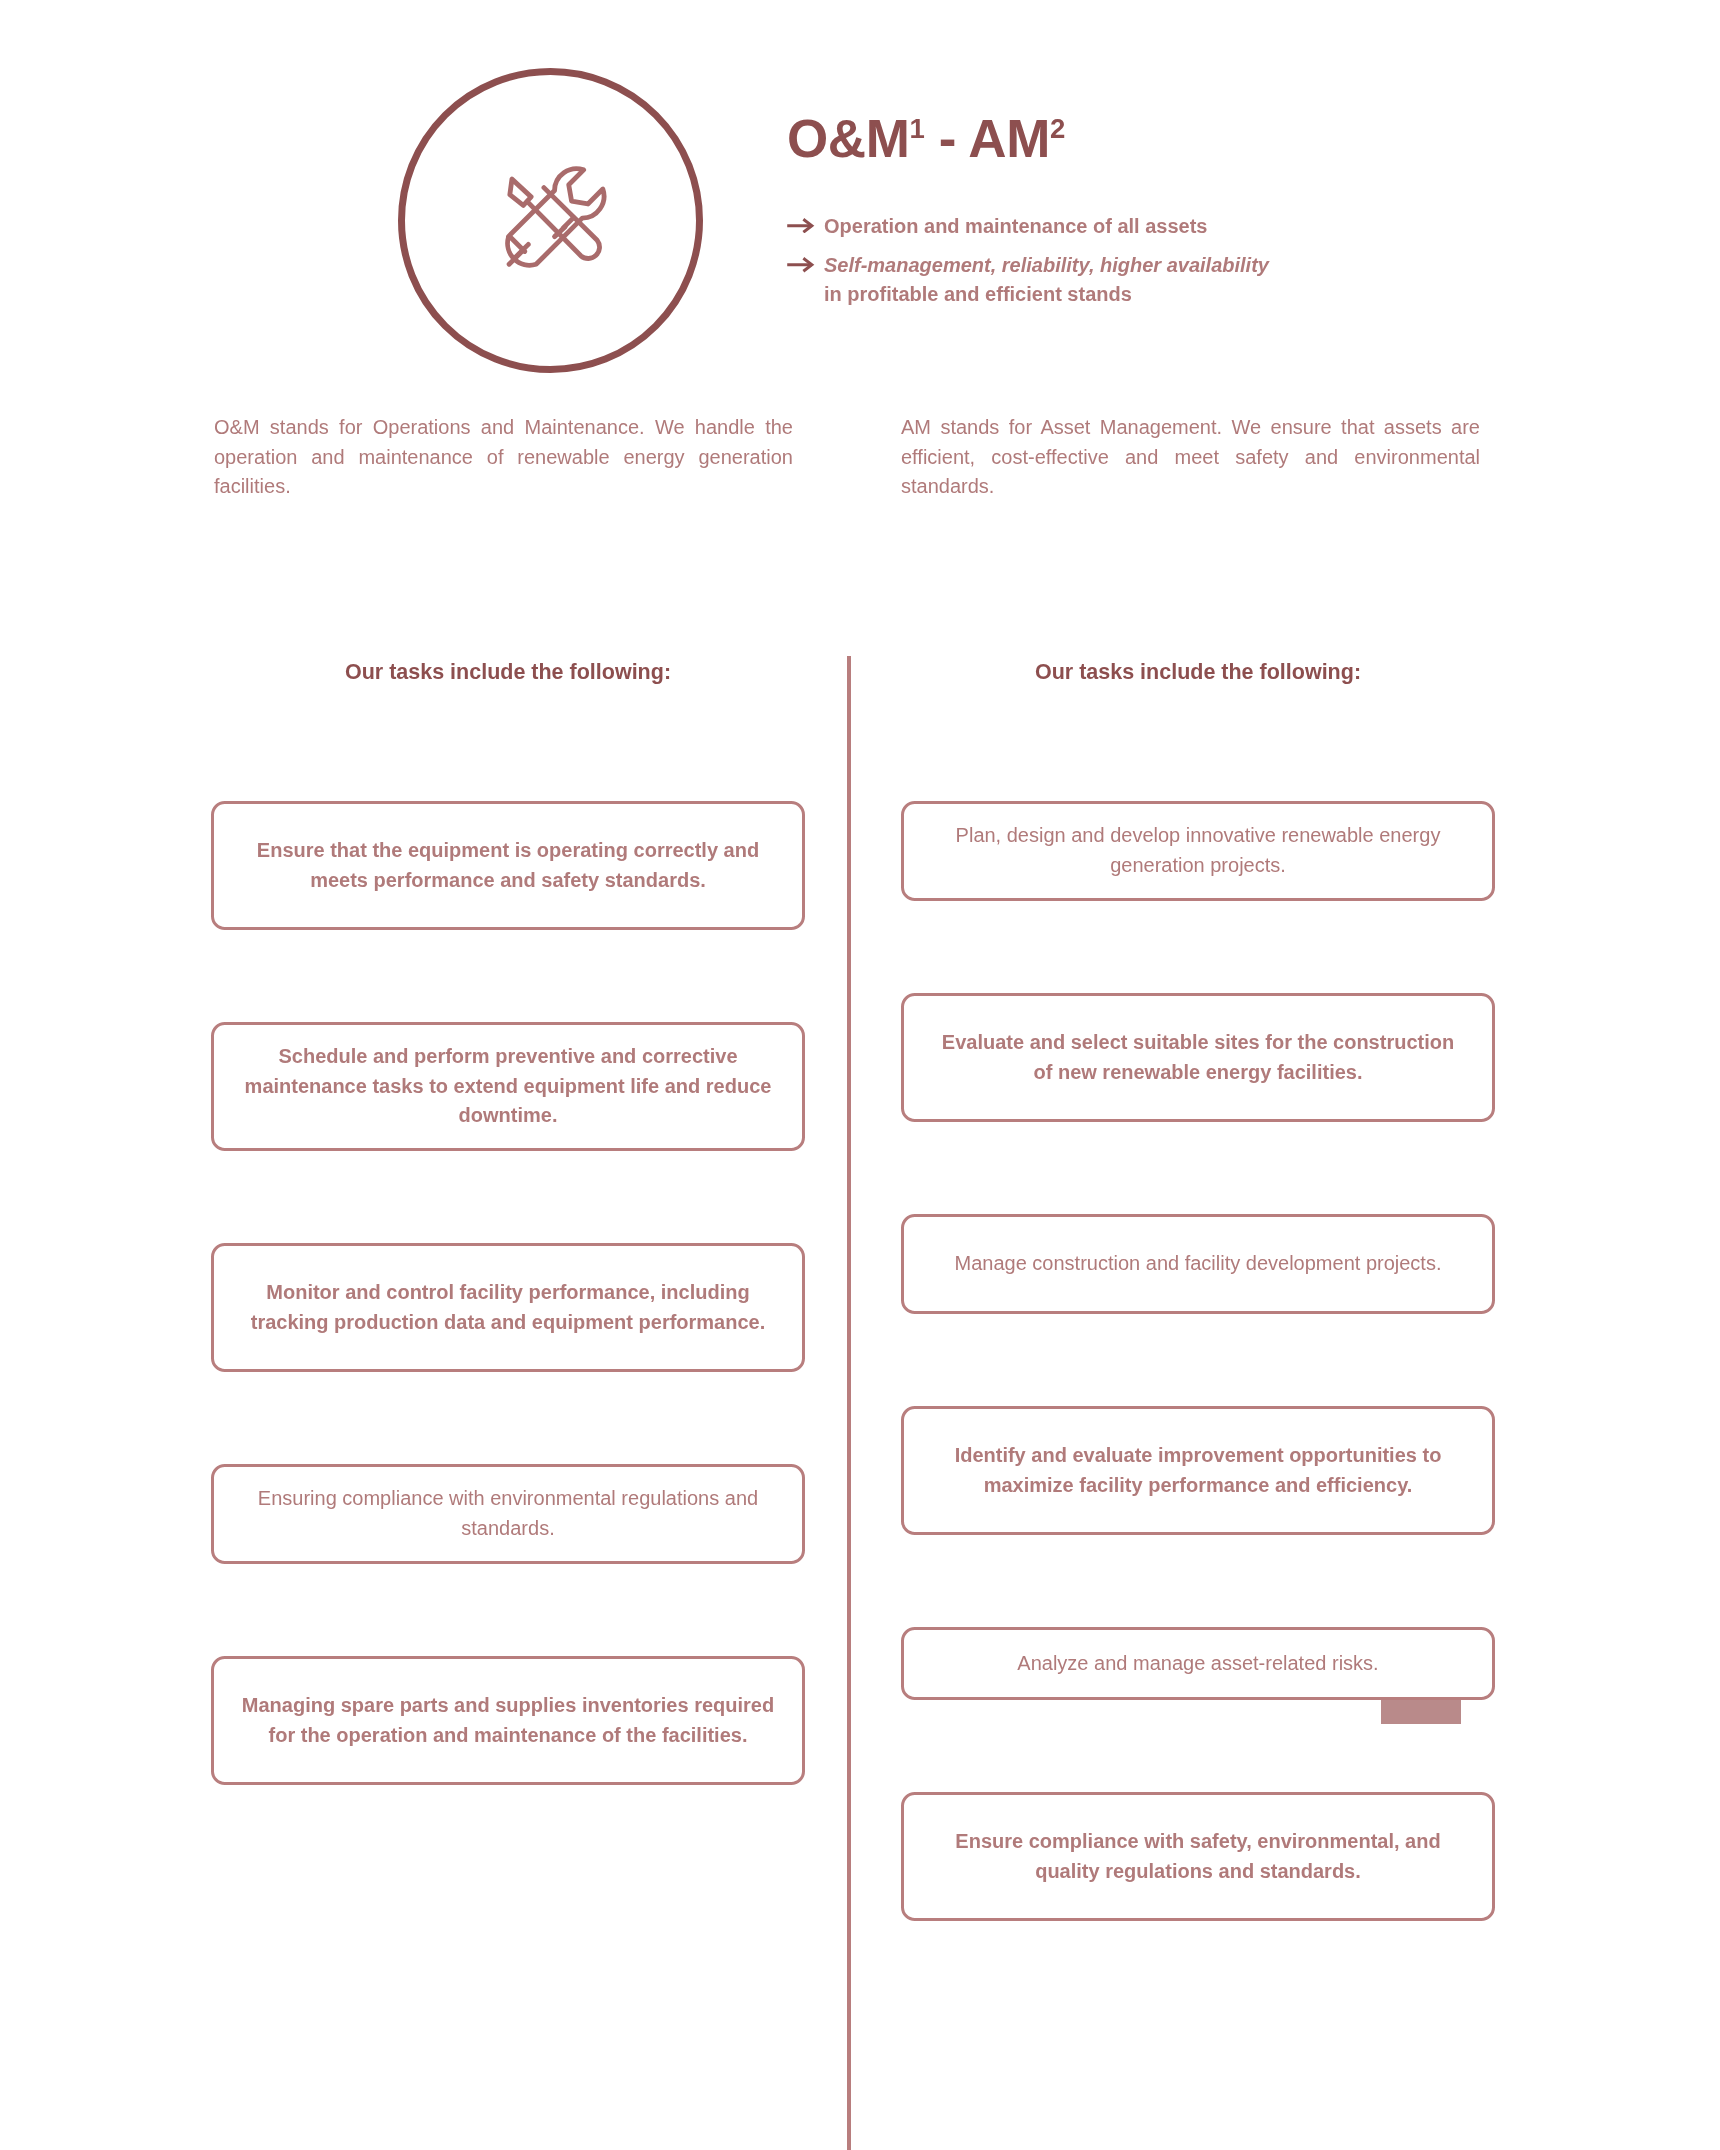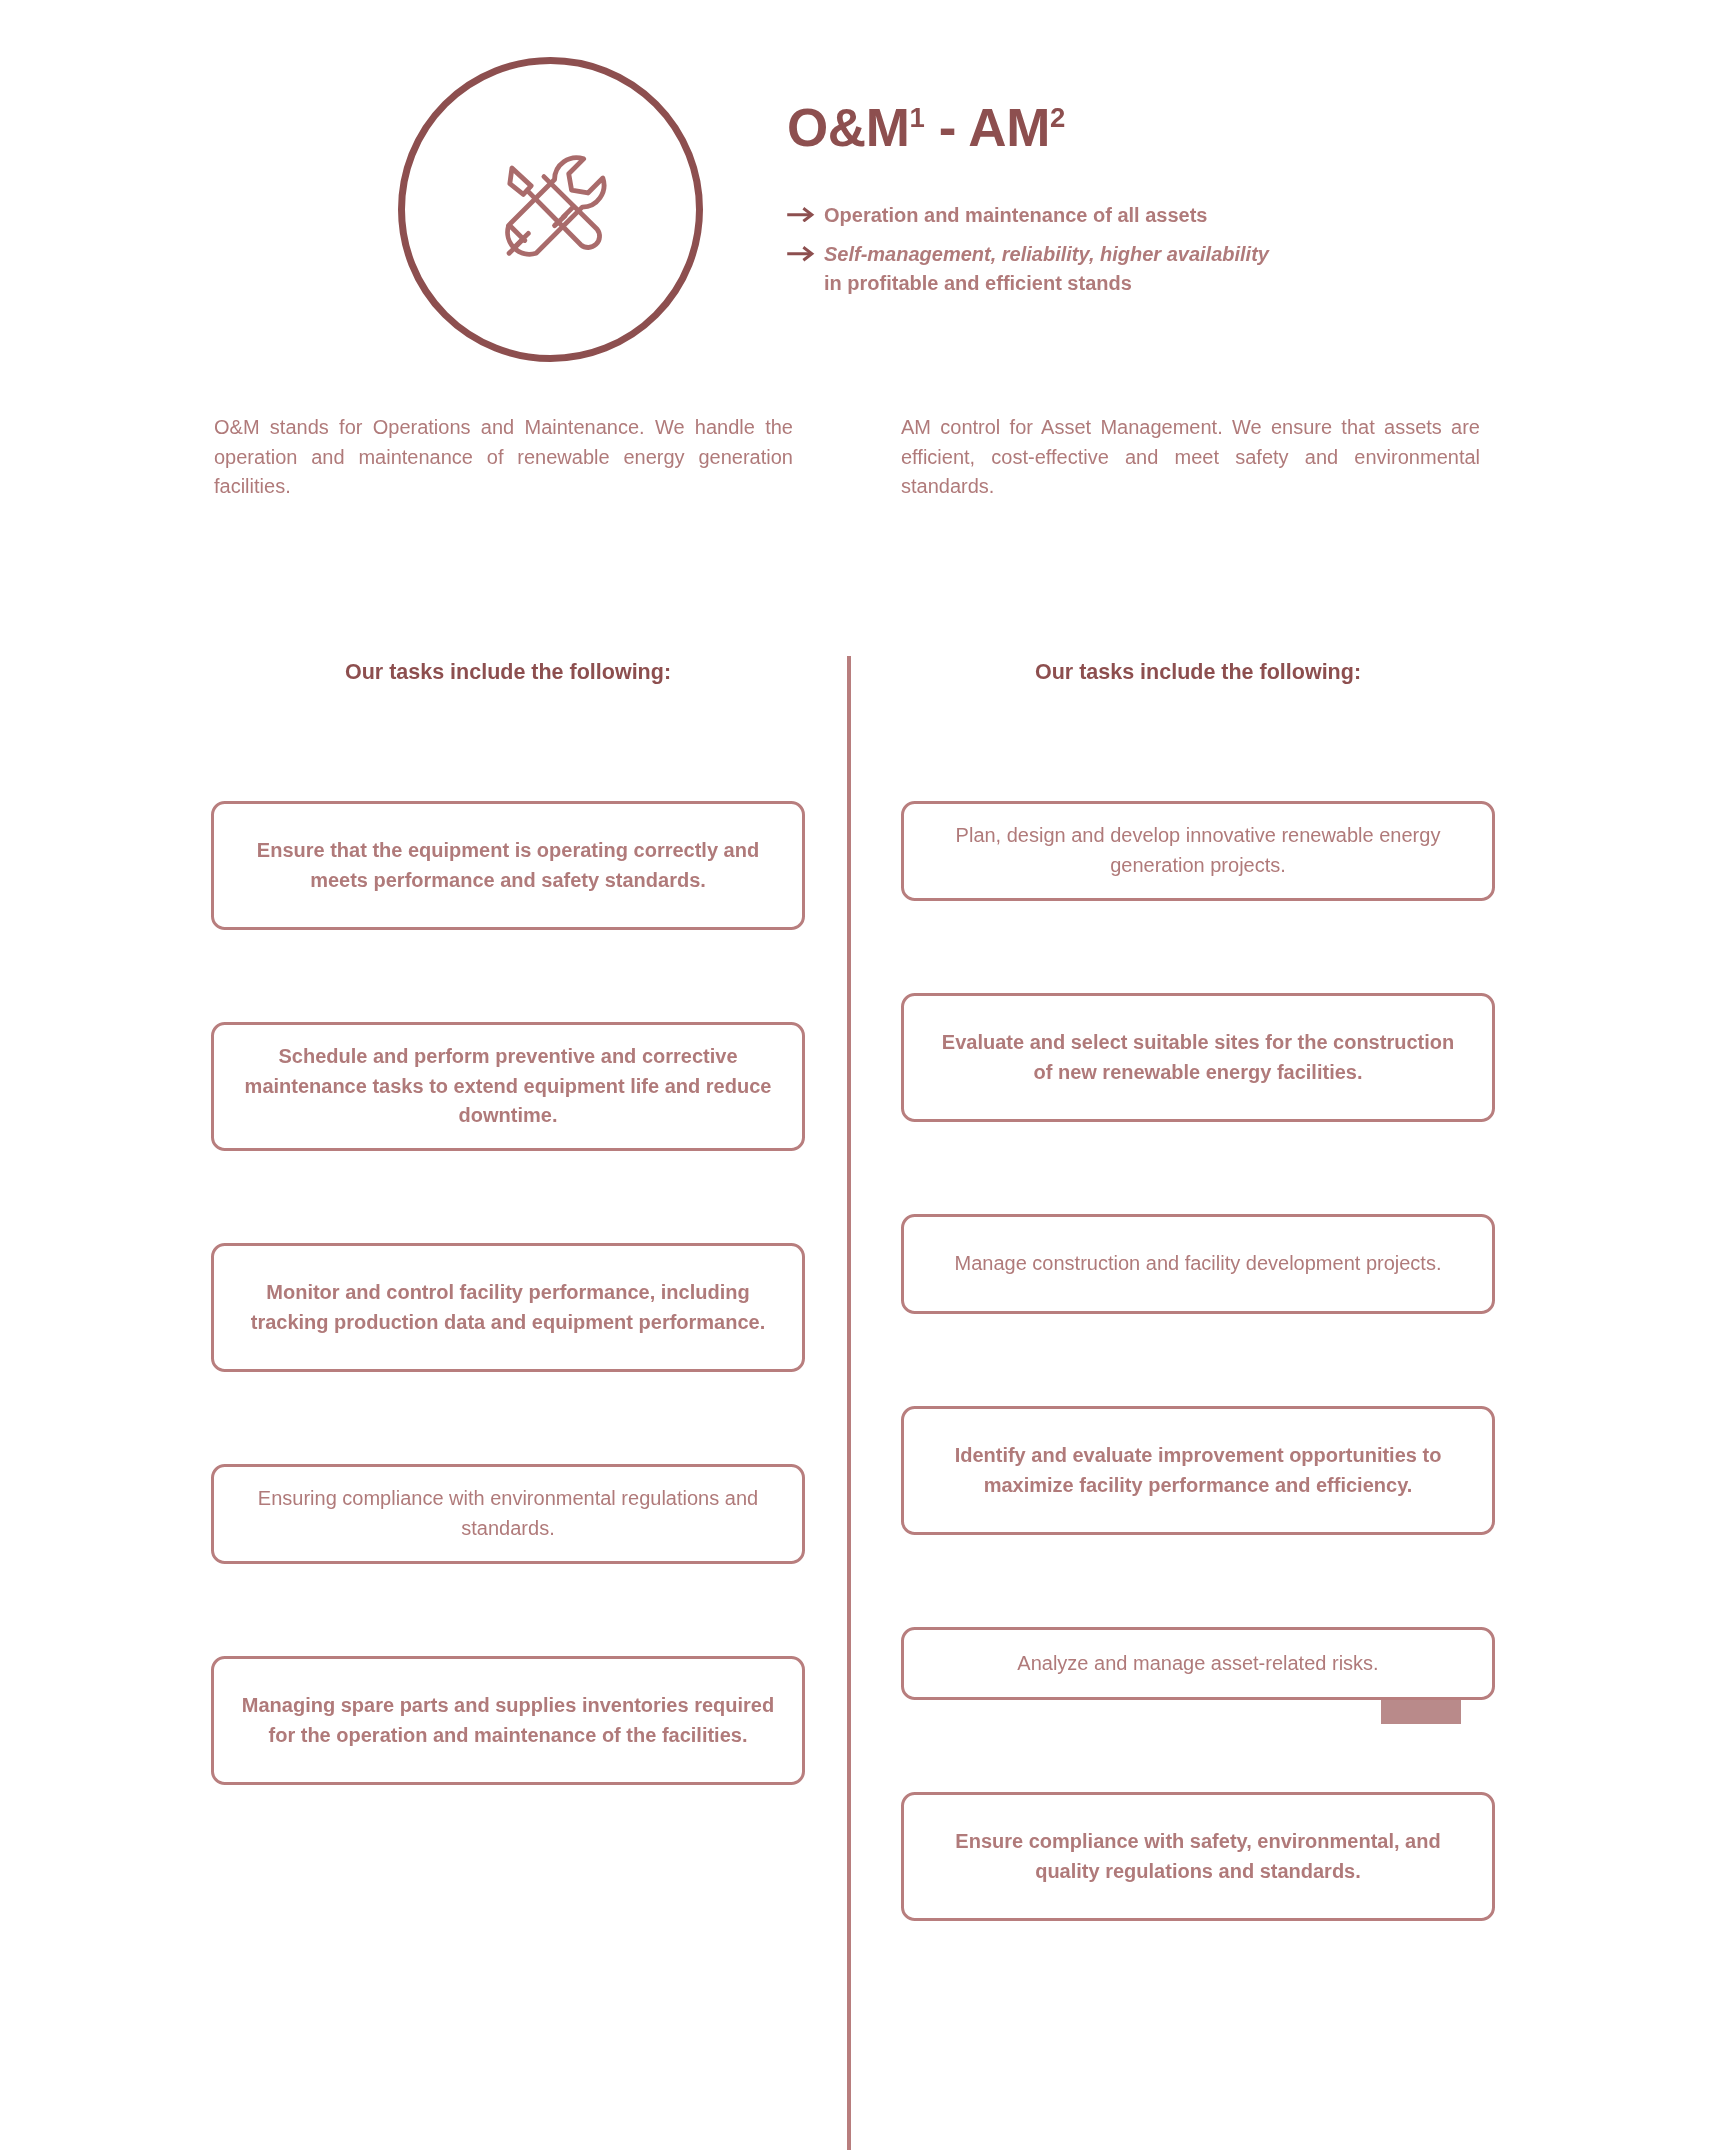--- a/index.html
+++ b/index.html
@@ -17,21 +17,21 @@
     width:1721px;
     height:2631px;
     position:relative;
     font-family:"Liberation Sans", sans-serif;
     overflow:hidden;
   }
 
   
   .header{
     position:absolute;
-    left:0; top:5px; width:1721px; height:387px;
+    left:0; top:16px; width:1721px; height:387px;
   }
   .header-circle{
     position:absolute;
     left:398px; top:52px;
     width:305px; height:305px;
     border:7.7px solid var(--brand-dark);
     border-radius:50%;
     display:flex; align-items:center; justify-content:center;
   }
   .header-circle svg{width:142px;height:142px;display:block;}
@@ -223,21 +223,21 @@
           <span class="last">in profitable and efficient stands</span>
         </span>
       </div>
 
     </div>
   </div>
 </div>
 
 <div class="intro">
   <p class="intro-col intro-left">O&amp;M stands for Operations and Maintenance. We handle the operation and maintenance of renewable energy generation facilities.</p>
-  <p class="intro-col intro-right">AM control for Asset Management. We ensure that assets are efficient, cost-effective and meet safety and environmental standards.</p>
+  <p class="intro-col intro-right">AM stands for Asset Management. We ensure that assets are efficient, cost-effective and meet safety and environmental standards.</p>
 </div>
 
 <div class="divider"></div>
 
 <div class="col col-left">
   <div class="col-heading">Our tasks include the following:</div>
 
   <div class="cards">
 
     <div class="card-wrap">

